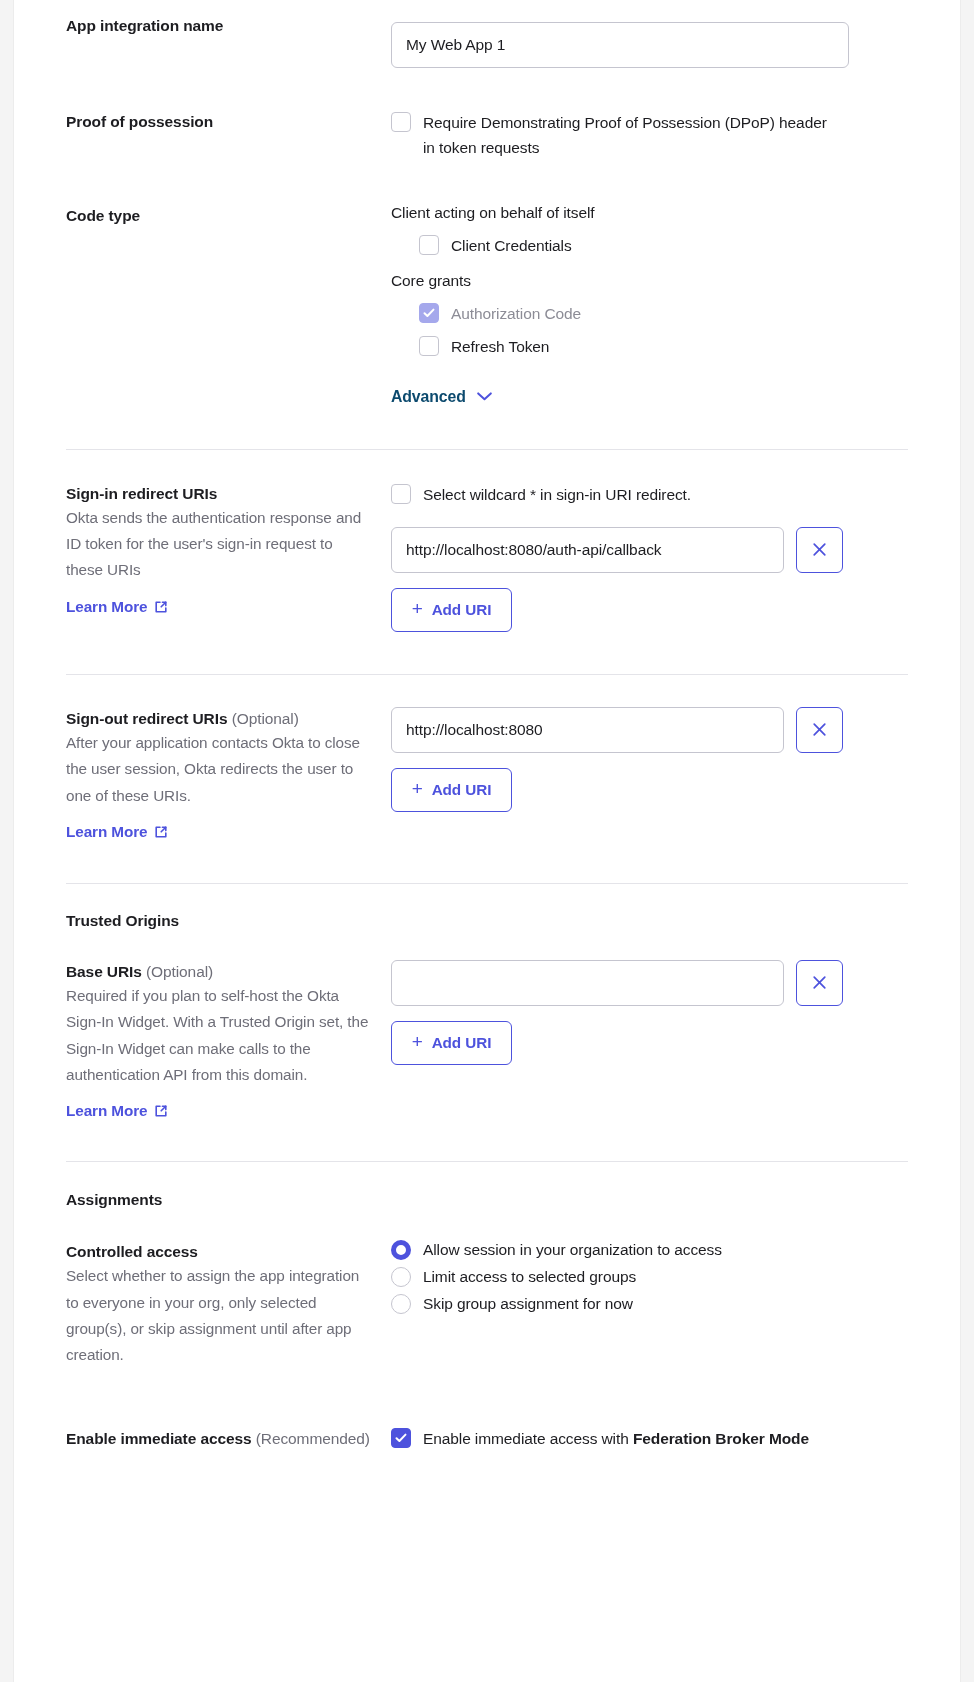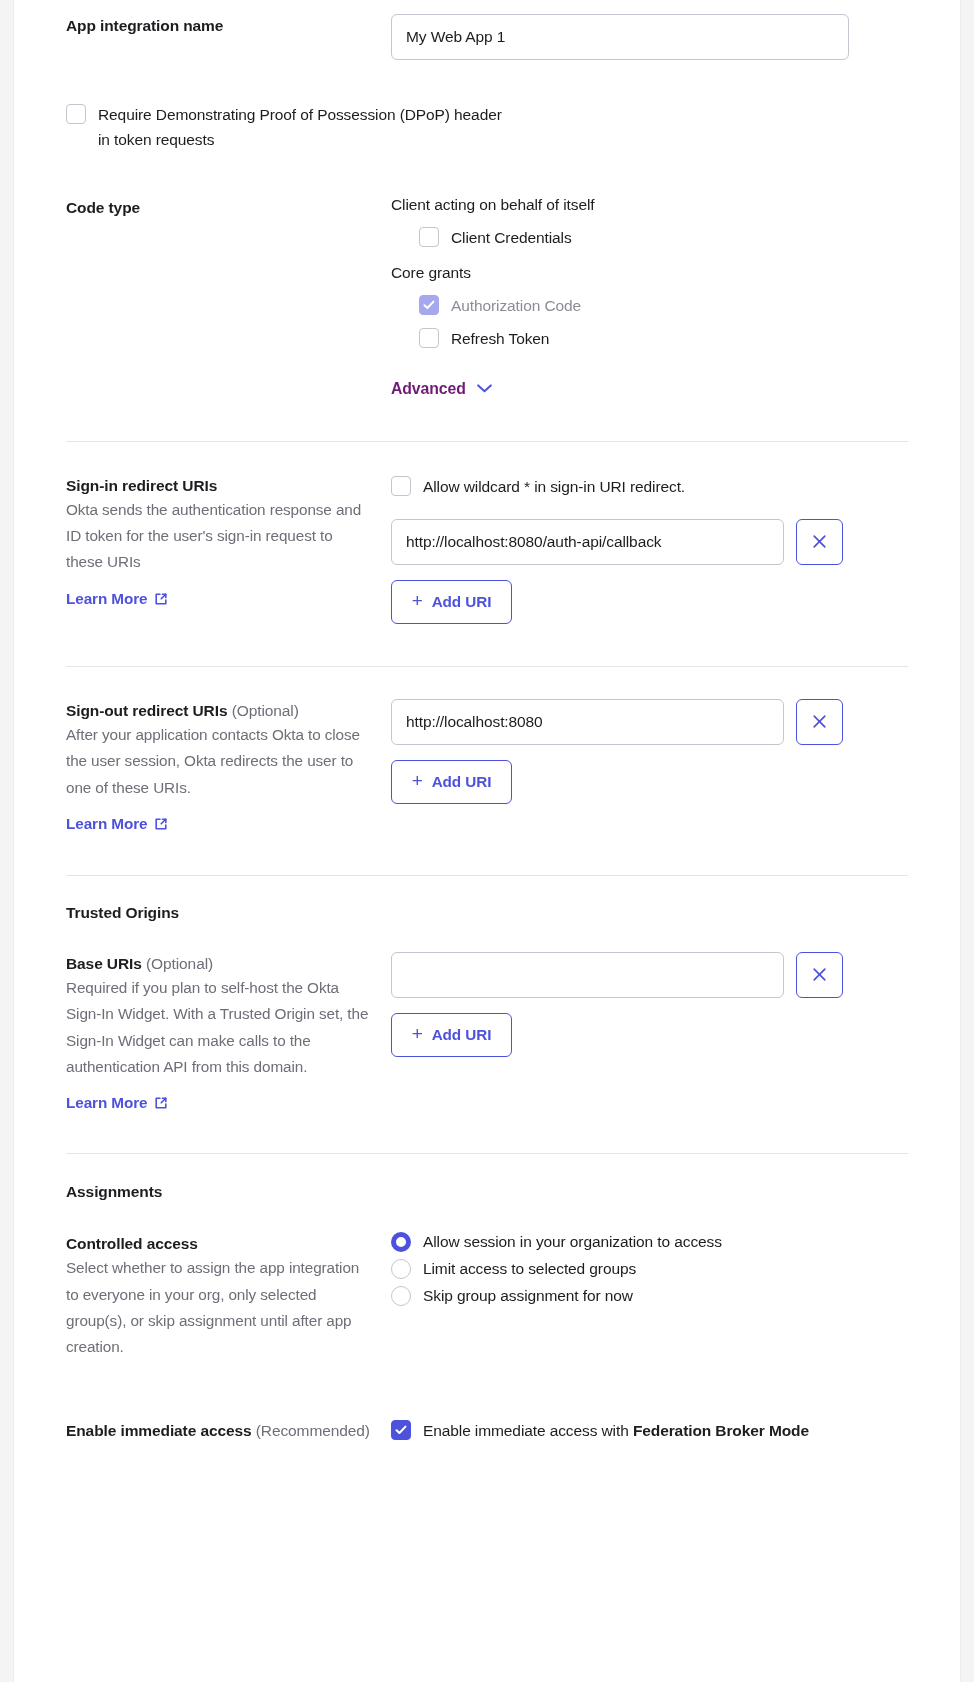--- a/index.html
+++ b/index.html
@@ -82,21 +82,21 @@
     background: #ffffff;
     font-family: "Liberation Sans", sans-serif;
     font-size: 15.5px;
     color: #1d1d21;
     padding: 0 14px;
     outline: none;
     width: 100%;
     display: block;
     letter-spacing: -0.1px;
   }
-  .input-name { width: 458px; }
+  .input-name { width: 458px; margin-top: 8px; }
 
   .uri-line {
     display: flex;
     align-items: center;
     gap: 12px;
   }
   .uri-input-wrap { width: 393px; flex: 0 0 393px; }
   .xbtn {
     width: 47px; height: 46px;
     flex: 0 0 47px;
@@ -215,21 +215,21 @@
     letter-spacing: -0.1px;
     margin-bottom: 11px;
   }
   .grp-items { padding-left: 28px; }
   .grp-items .cbrow { margin-bottom: 8px; }
 
   .advanced {
     display: inline-flex;
     align-items: center;
     gap: 11px;
-    color: #701a75;
+    color: #0c4a6e;
     font-size: 15.8px;
     font-weight: bold;
     cursor: pointer;
     letter-spacing: -0.1px;
   }
 
   .divider {
     height: 1px;
     background: #e4e4e9;
     margin: 0;
@@ -250,20 +250,23 @@
     <div class="row" style="padding-top:14px;">
       <div class="col-label">
         <div class="lbl">App integration name</div>
       </div>
       <div class="col-field">
         <input class="txtinput input-name" type="text" value="My Web App 1" style="">
       </div>
     </div>
 
     <div class="row" style="padding-top:42px;">
+      <div class="col-label">
+        <div class="lbl">Proof of possession</div>
+      </div>
       <div class="col-field">
         <div class="cbrow" style="max-width:445px;justify-content:center;">
           <div class="cbbox">
             
           </div>
           <div class="cbtext">Require Demonstrating Proof of Possession (DPoP) header in token requests</div>
         </div>
       </div>
     </div>
 
@@ -329,21 +332,21 @@
             <path d="M8.4 2.2 H11.8 V5.6" stroke="#4d52dd" stroke-width="1.6" fill="none" stroke-linecap="round" stroke-linejoin="round"></path>
             <path d="M11.8 2.2 L7.2 6.8" stroke="#4d52dd" stroke-width="1.6" fill="none" stroke-linecap="round"></path>
           </svg>
         </span>
       </div>
       <div class="col-field">
         <div class="cbrow" style="margin-bottom:20px;">
           <div class="cbbox">
             
           </div>
-          <div class="cbtext">Allow wildcard * in sign-in URI redirect.</div>
+          <div class="cbtext">Select wildcard * in sign-in URI redirect.</div>
         </div>
         <div class="uri-line">
           <div class="uri-input-wrap">
             <input class="txtinput" type="text" value="http://localhost:8080/auth-api/callback" style="">
           </div>
           <button class="xbtn">
             <svg width="15" height="15" viewBox="0 0 15 15">
               <path d="M2.2 2.2 L12.8 12.8 M12.8 2.2 L2.2 12.8" stroke="#4d52dd" stroke-width="1.7" stroke-linecap="round"></path>
             </svg>
           </button>

